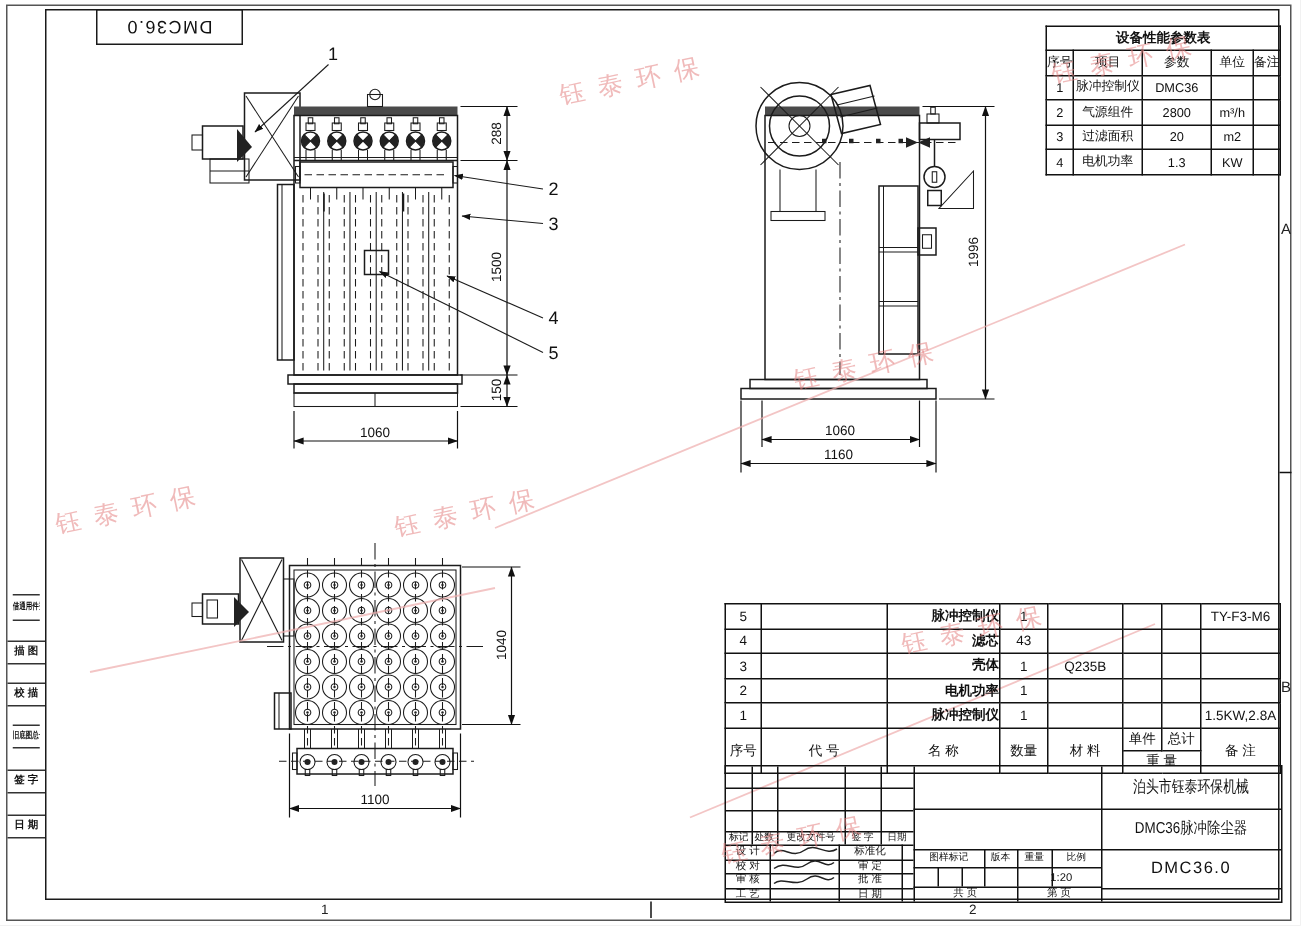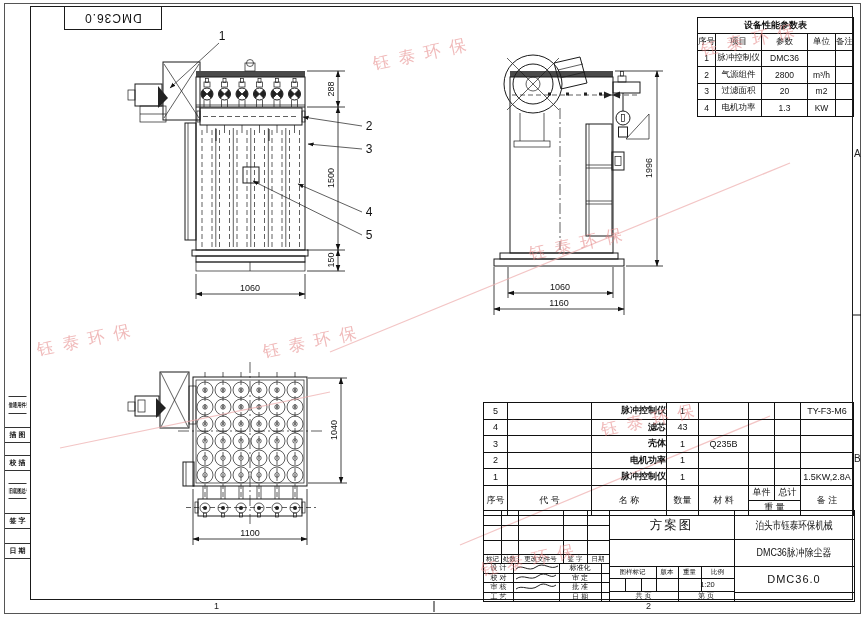--- a/index.html
+++ b/index.html
@@ -517,21 +517,20 @@
     <div class="hl" style="left:125px;top:28px;width:125px;"></div>
     <div class="hl" style="left:125px;top:55px;width:125px;"></div>
     <div class="hl" style="left:125px;top:67px;width:125px;"></div>
     <div class="hl" style="left:125px;top:80px;width:125px;"></div>
     <div class="vl" style="left:172px;top:55px;height:25px;"></div>
     <div class="vl" style="left:194px;top:55px;height:25px;"></div>
     <div class="vl" style="left:217px;top:55px;height:25px;"></div>
     <div class="vl" style="left:141px;top:67px;height:13px;"></div>
     <div class="vl" style="left:157px;top:67px;height:13px;"></div>
     <div class="vl" style="left:194px;top:80px;height:10px;"></div>
-    <div class="lbl" style="left:125px;top:0;width:125px;height:28px;font-size:12.5px;line-height:28px;letter-spacing:2px;">方案图</div>
     <div class="lbl" style="left:125px;top:55px;width:47px;height:12px;font-size:6.5px;line-height:12px;">图样标记</div>
     <div class="lbl" style="left:172px;top:55px;width:22px;height:12px;font-size:6.5px;line-height:12px;">版本</div>
     <div class="lbl" style="left:194px;top:55px;width:23px;height:12px;font-size:6.5px;line-height:12px;">重量</div>
     <div class="lbl" style="left:217px;top:55px;width:33px;height:12px;font-size:6.5px;line-height:12px;">比例</div>
     <div class="lbl" style="left:207px;top:67px;width:33px;height:13px;font-size:7.5px;line-height:13px;">1:20</div>
     <div class="lbl" style="left:125px;top:80px;width:69px;height:10px;font-size:7px;line-height:10px;">共  页</div>
     <div class="lbl" style="left:194px;top:80px;width:56px;height:10px;font-size:7px;line-height:10px;">第  页</div>
 
     <div class="hl" style="left:250px;top:28px;width:120px;"></div>
     <div class="hl" style="left:250px;top:55px;width:120px;"></div>

